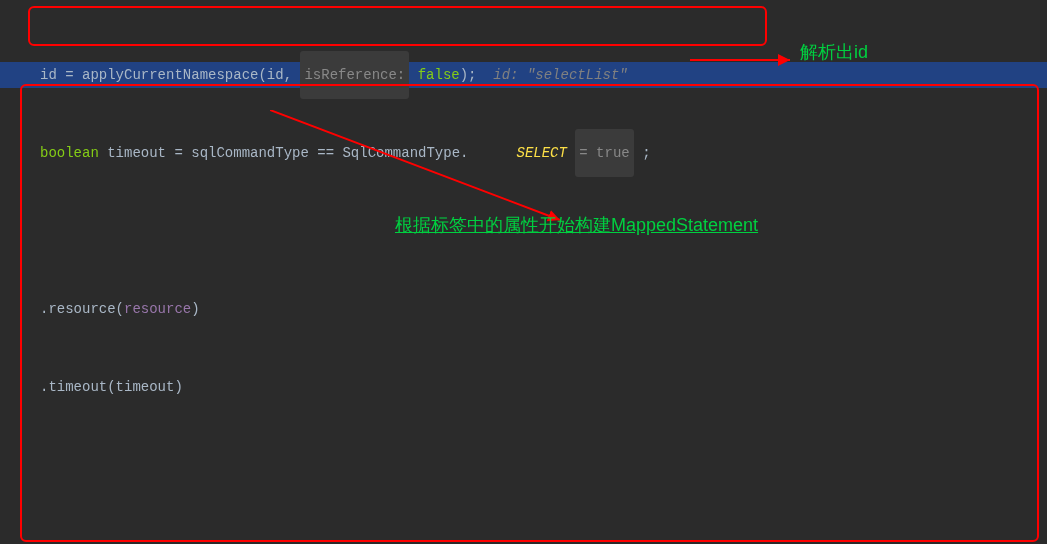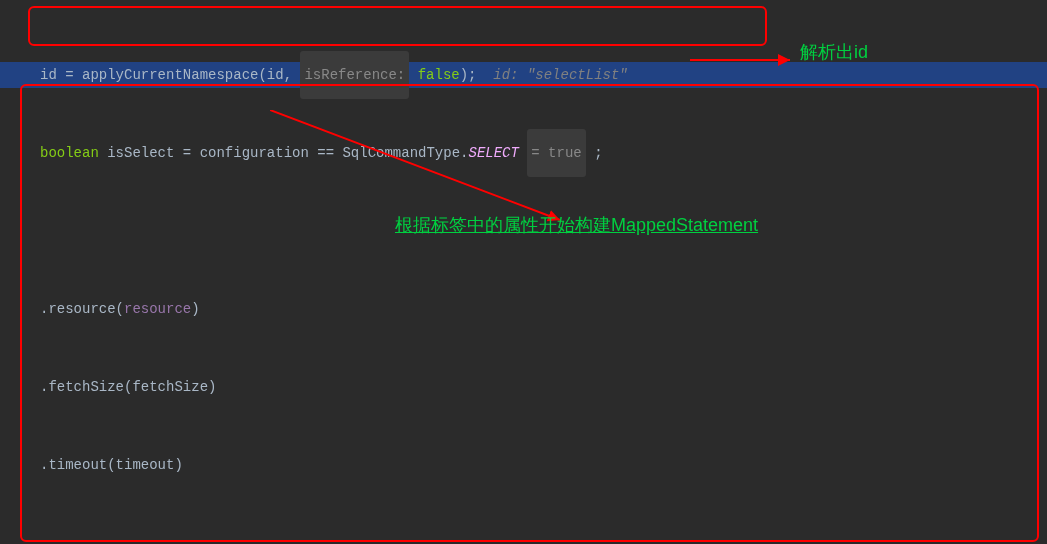--- a/index.html
+++ b/index.html
@@ -22,21 +22,21 @@
   .line {
     padding-left: 40px;
     height: 26px;
     position: relative;
   }
   .line.selected {
     background: #214283;
   }
   .indent1 { }
   .tok-kw { color: #84cc16; }
-  .tok-static { color: #f0abfc; font-style: italic; }
+  .tok-static { color: #fde047; font-style: italic; margin-left: 48px; }
   .tok-param { color: #9876aa; }
   .tok-hintbox { background: #3b3b3b; color: #888; padding: 16px 4px; border-radius: 3px; font-style: normal; }
   .tok-comment { color: #808080; font-style: italic; }
   .box1 {
     position: absolute;
     border: 2px solid #ff0000;
     border-radius: 6px;
     pointer-events: none;
   }
   .annotation {
@@ -49,24 +49,23 @@
   svg.arrow {
     position: absolute;
     pointer-events: none;
   }
 </style>
 </head>
 <body>
 
 <div class="code-area">
   <div class="line selected"><span>id = applyCurrentNamespace(id, </span><span class="tok-hintbox">isReference:</span> <span class="tok-kw">false</span><span>);  </span><span class="tok-comment">id: "selectList"</span></div>
-  <div class="line"><span class="tok-kw">boolean</span><span> isSelect = configuration == SqlCommandType.</span><span class="tok-static">SELECT</span> <span class="tok-hintbox">= true</span> <span>;</span></div>
+  <div class="line"><span class="tok-kw">boolean</span><span> timeout = sqlCommandType == SqlCommandType.</span><span class="tok-static">SELECT</span> <span class="tok-hintbox">= true</span> <span>;</span></div>
   <div class="line"><span></span></div>
   <div class="line indent1"><span>.resource(</span><span class="tok-param">resource</span><span>)</span></div>
-  <div class="line indent1"><span>.fetchSize(fetchSize)</span></div>
   <div class="line indent1"><span>.timeout(timeout)</span></div>
   
   
   
   
   
   
   
   
   

